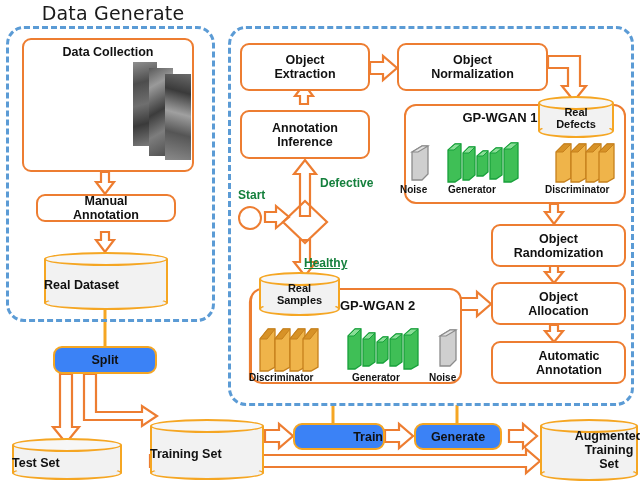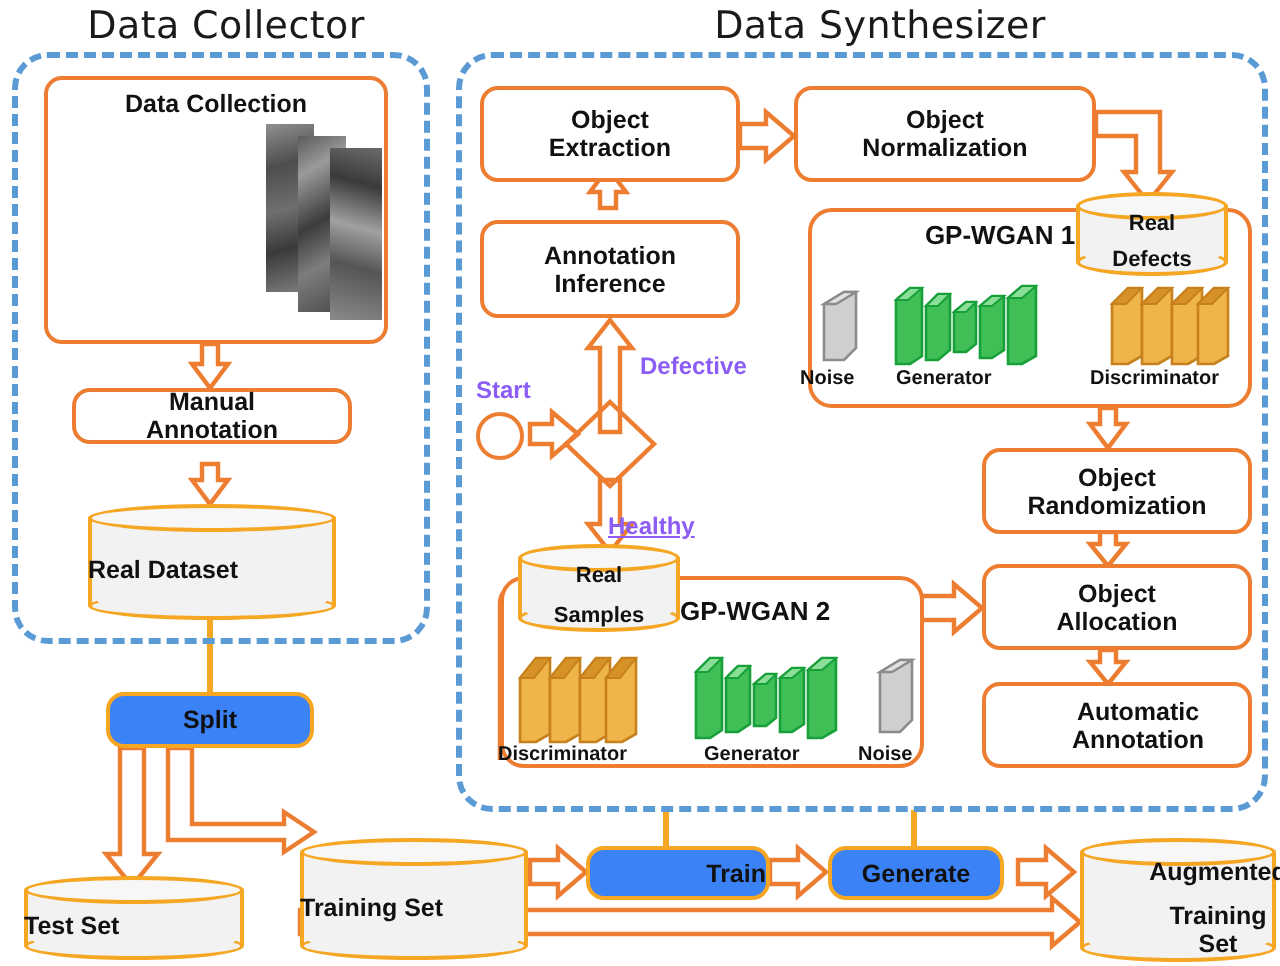--- a/index.html
+++ b/index.html
@@ -29,25 +29,25 @@
   
   .cyl{position:absolute;}
   .cyl .body{position:absolute;left:0;right:0;top:7px;bottom:7px;
              background:#f2f2f2;border-left:2.4px solid #f5a623;border-right:2.4px solid #f5a623;}
   .cyl .top{position:absolute;left:0;right:0;top:0;height:14px;border-radius:50%;
             background:#f7f7f7;border:2.4px solid #f5a623;box-sizing:border-box;}
   .cyl .bot{position:absolute;left:0;right:0;bottom:0;height:14px;border-radius:50%;
             background:#f2f2f2;border:2.4px solid #f5a623;box-sizing:border-box;
             border-top-color:transparent;}
   .cyl .lbl{position:absolute;left:0;right:0;top:10px;bottom:2px;display:flex;
-            align-items:center;justify-content:space-between;text-align:center;
+            align-items:center;justify-content:flex-start;text-align:center;
             font-weight:bold;font-size:12.5px;color:#111;line-height:1.12;z-index:3;}
 
   
-  .tlabel{font-weight:bold;font-size:12px;color:#8b5cf6;white-space:nowrap;}
+  .tlabel{font-weight:bold;font-size:12px;color:#15803d;white-space:nowrap;}
   .tiny{font-weight:bold;font-size:10px;color:#111;white-space:nowrap;}
 
   
   #ovl{position:absolute;left:0;top:0;width:640px;height:483px;pointer-events:none;}
 
   
   .startc{border:2.5px solid #ed7d31;border-radius:50%;background:#fff;}
 </style>
 </head>
 <body>
@@ -188,22 +188,21 @@
       <path class="oline" d="M42,64 Q46,59 52,63 L68,79 Q73,84 68,90 L57,101 Q52,106 47,100 L32,85 Q27,80 32,75 Z"></path>
       <circle cx="50" cy="82" r="2.6" fill="none" stroke="#ed7d31" stroke-width="2"></circle>
       <path class="oline" d="M57,101 L67,111 L60,118 L50,108 Z"></path>
       <path d="M56,116 L34,148" stroke="#ed7d31" stroke-width="2" stroke-dasharray="5 4" fill="none"></path>
       <path d="M62,116 L85,148" stroke="#ed7d31" stroke-width="2" stroke-dasharray="5 4" fill="none"></path>
       <path d="M27,158 L45,146 L104,146 L89,158 Z" fill="#3d3d3d" stroke="#111" stroke-width="1"></path>
       <path class="hollow" d="M108,142 L126,135 L126,131 L139,137 L126,144 L126,140 L110,147 Z"></path>
     </g>
   </svg>
 
-  <div class="abs sec-title" style="left:8px;top:2px;width:210px;">Data Collector</div>
-  <div class="abs sec-title" style="left:240px;top:2px;width:400px;">Data Synthesizer</div>
+  <div class="abs sec-title" style="left:8px;top:2px;width:210px;">Data Generate</div>
 
   <div class="abs dashed" style="left:6px;top:26px;width:209px;height:296px;"></div>
   <div class="abs dashed" style="left:228px;top:26px;width:406px;height:380px;"></div>
 
   <div class="abs pbox plain" style="left:22px;top:38px;width:172px;height:134px;align-items:flex-start;">
     <span style="margin-top:5px;font-size:12.5px;">Data Collection</span>
   </div>
 
   <div class="abs" style="left:133px;top:62px;width:62px;height:100px;">
     <div class="abs" style="left:0;top:0;width:24px;height:84px;

